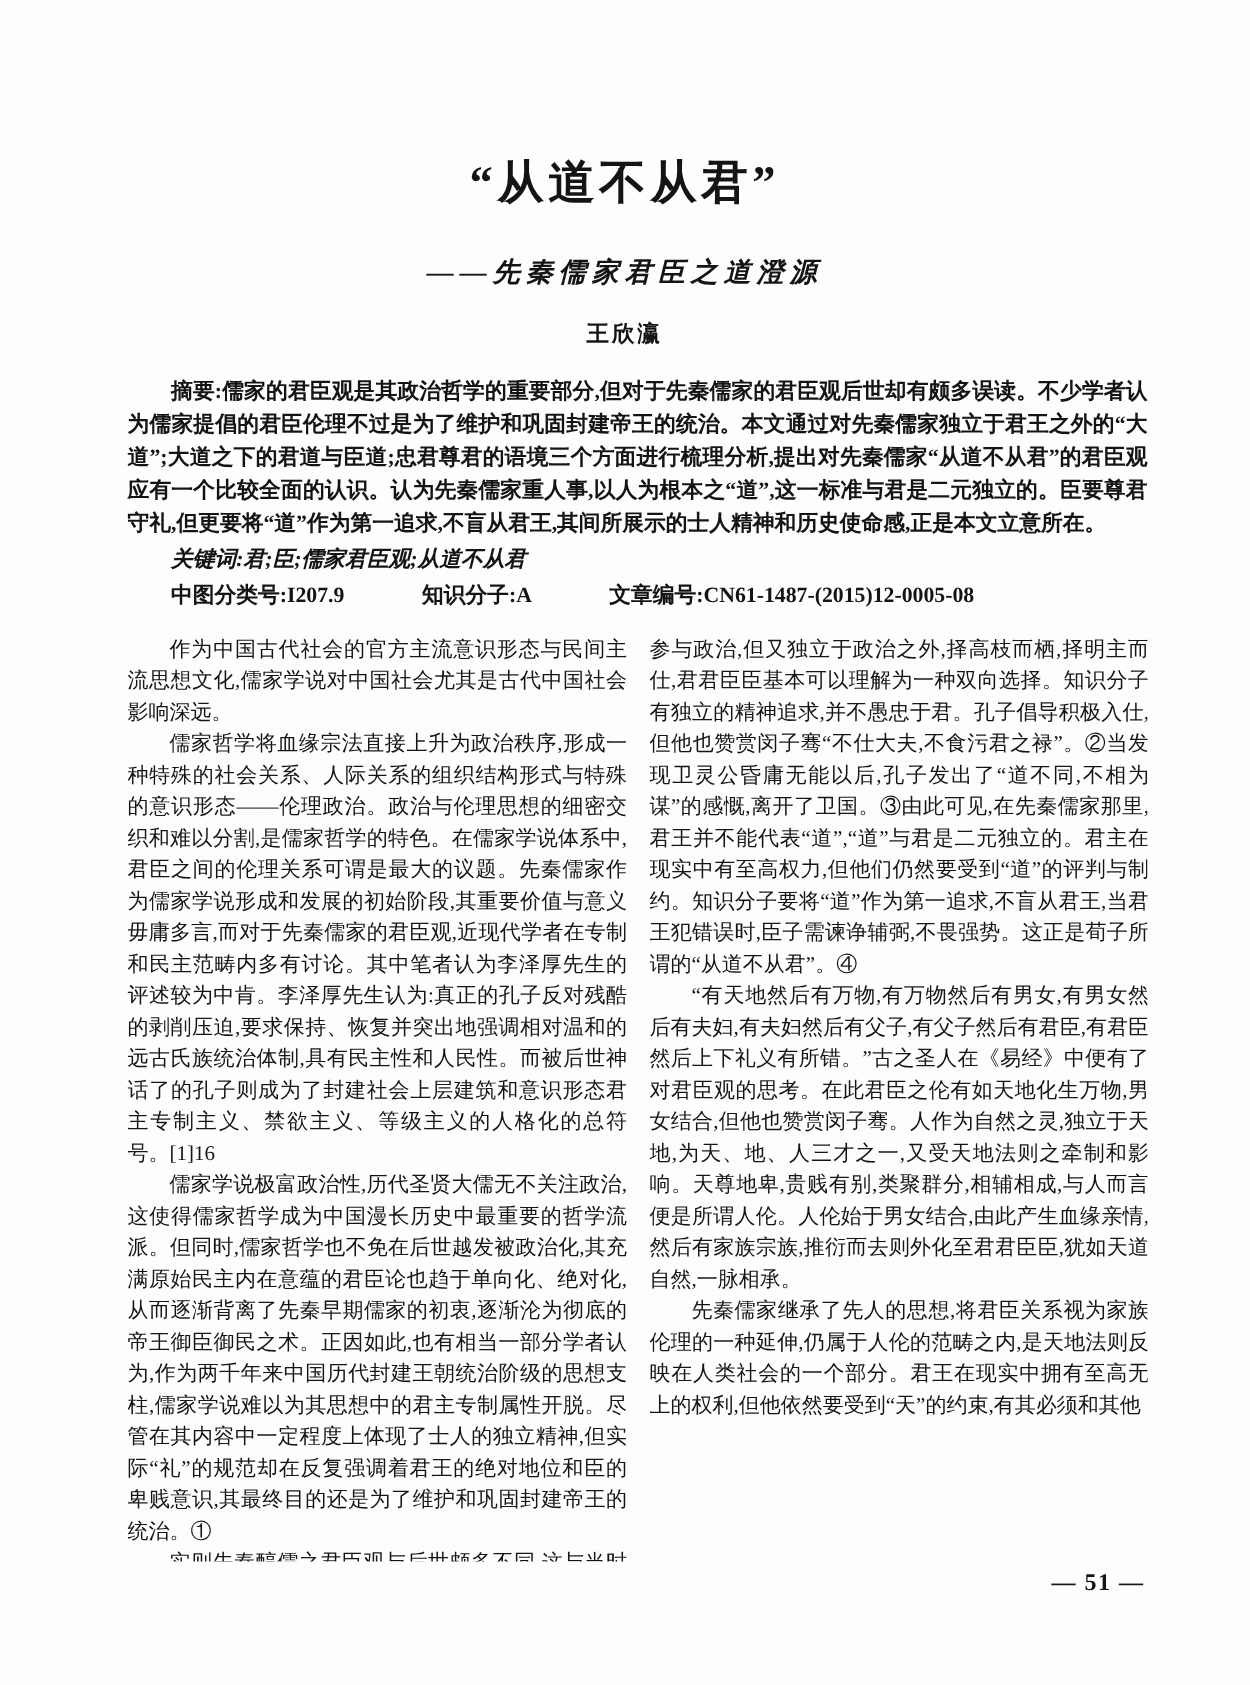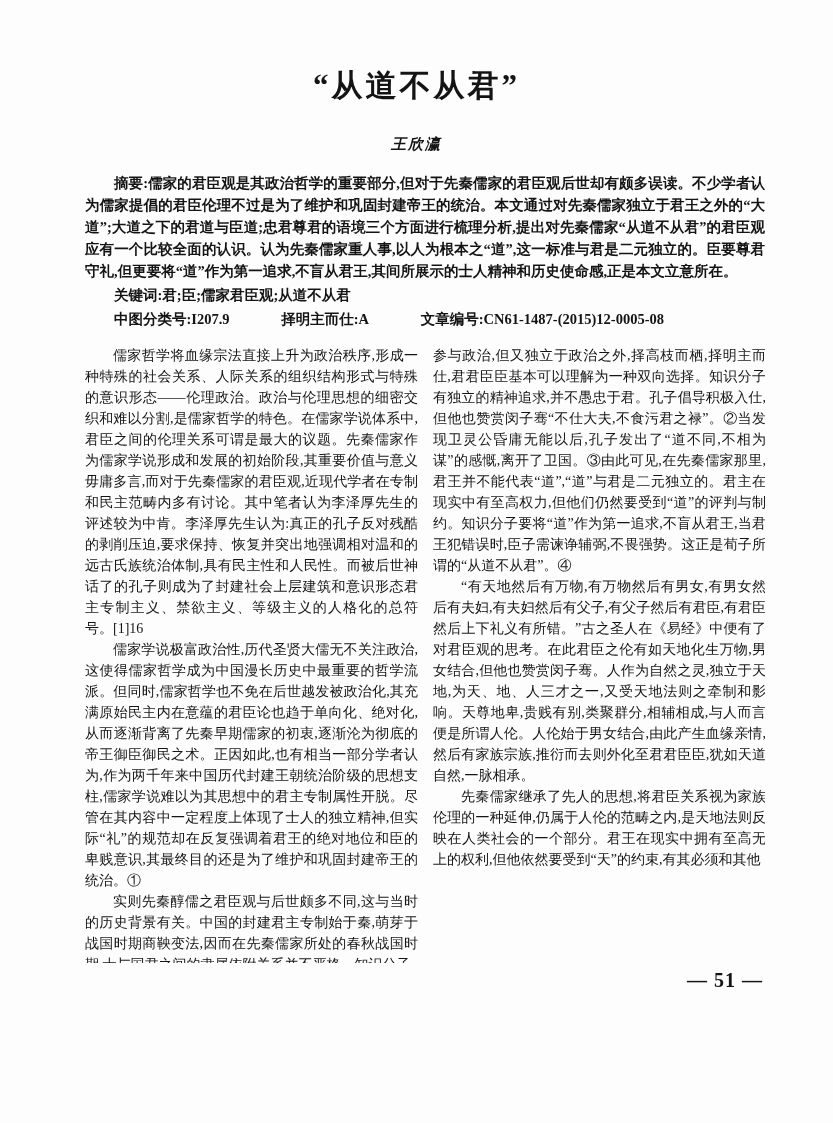--- a/index.html
+++ b/index.html
@@ -8,59 +8,59 @@
     height: 1123px;
     background: #fdfdfd;
     color: #141414;
     font-family: "Liberation Serif", "DejaVu Serif", serif;
     overflow: hidden;
     position: relative;
   }
   .sheet { width: 833px; height: 1123px; }
 
   
-  .title-block { padding-top: 69px; text-align: center; }
+  .title-block { padding-top: 105px; text-align: center; }
   .paper-title {
     font-size: 31px;
     font-weight: bold;
     letter-spacing: 3px;
     line-height: 34px;
   }
   .paper-subtitle {
     margin-top: 30px;
     font-size: 18px;
     font-weight: 600;
     font-style: italic;
     letter-spacing: 4px;
   }
   .paper-author {
-    margin-top: 32px;
+    margin-top: 20px;
     font-size: 15px;
     font-weight: 600;
-    font-style: italic;
     letter-spacing: 2px;
   }
 
   
   .meta-block {
     margin: 18px 68px 4px 85px;
     width: 680px;
     font-weight: bold;
     font-size: 14.5px;
   }
   .abstract-p {
     margin: 0;
     text-indent: 2em;
     text-align: justify;
     line-height: 22px;
   }
   .keywords-p {
     margin: 2px 0 0 0;
     text-indent: 2em;
     line-height: 23px;
+    font-style: italic;
   }
   .classline-p {
     margin: 1px 0 0 0;
     text-indent: 2em;
     line-height: 23px;
   }
   .classline-p .meta-item { margin-right: 48px; white-space: nowrap; }
   .classline-p .meta-item:last-child { margin-right: 0; }
 
   
@@ -85,46 +85,48 @@
     text-indent: 2em;
   }
   .col p.no-indent { text-indent: 0; }
   .col p.section-heading { font-weight: bold; }
 
   
   .page-footer {
     margin: 6px 70px 0 0;
     text-align: right;
     font-weight: bold;
-    font-size: 20px;
+    font-size: 16px;
     letter-spacing: 1px;
   }
 </style>
 </head>
 <body>
 
 <div class="sheet">
 
   <div class="title-block">
     <div class="paper-title">“从道不从君”</div>
+    <div class="paper-subtitle">——先秦儒家君臣之道澄源</div>
     <div class="paper-author">王欣瀛</div>
   </div>
 
   <div class="meta-block">
     <p class="abstract-p"><span>摘要:</span><span>儒家的君臣观是其政治哲学的重要部分,但对于先秦儒家的君臣观后世却有颇多误读。不少学者认为儒家提倡的君臣伦理不过是为了维护和巩固封建帝王的统治。本文通过对先秦儒家独立于君王之外的“大道”;大道之下的君道与臣道;忠君尊君的语境三个方面进行梳理分析,提出对先秦儒家“从道不从君”的君臣观应有一个比较全面的认识。认为先秦儒家重人事,以人为根本之“道”,这一标准与君是二元独立的。臣要尊君守礼,但更要将“道”作为第一追求,不盲从君王,其间所展示的士人精神和历史使命感,正是本文立意所在。</span></p>
     <p class="keywords-p"><span>关键词:</span><span>君;臣;儒家君臣观;从道不从君</span></p>
     <p class="classline-p">
       <span class="meta-item"><span>中图分类号:</span><span>I207.9</span></span>
-      <span class="meta-item"><span>择明主而仕:</span><span>A</span></span>
+      <span class="meta-item"><span>知识分子:</span><span>A</span></span>
       <span class="meta-item"><span>文章编号:</span><span>CN61-1487-(2015)12-0005-08</span></span>
     </p>
   </div>
 
   <div class="columns">
     <div class="col">
+      <p>作为中国古代社会的官方主流意识形态与民间主流思想文化,儒家学说对中国社会尤其是古代中国社会影响深远。</p>
       <p>儒家哲学将血缘宗法直接上升为政治秩序,形成一种特殊的社会关系、人际关系的组织结构形式与特殊的意识形态——伦理政治。政治与伦理思想的细密交织和难以分割,是儒家哲学的特色。在儒家学说体系中,君臣之间的伦理关系可谓是最大的议题。先秦儒家作为儒家学说形成和发展的初始阶段,其重要价值与意义毋庸多言,而对于先秦儒家的君臣观,近现代学者在专制和民主范畴内多有讨论。其中笔者认为李泽厚先生的评述较为中肯。李泽厚先生认为:真正的孔子反对残酷的剥削压迫,要求保持、恢复并突出地强调相对温和的远古氏族统治体制,具有民主性和人民性。而被后世神话了的孔子则成为了封建社会上层建筑和意识形态君主专制主义、禁欲主义、等级主义的人格化的总符号。[1]16</p>
       <p>儒家学说极富政治性,历代圣贤大儒无不关注政治,这使得儒家哲学成为中国漫长历史中最重要的哲学流派。但同时,儒家哲学也不免在后世越发被政治化,其充满原始民主内在意蕴的君臣论也趋于单向化、绝对化,从而逐渐背离了先秦早期儒家的初衷,逐渐沦为彻底的帝王御臣御民之术。正因如此,也有相当一部分学者认为,作为两千年来中国历代封建王朝统治阶级的思想支柱,儒家学说难以为其思想中的君主专制属性开脱。尽管在其内容中一定程度上体现了士人的独立精神,但实际“礼”的规范却在反复强调着君王的绝对地位和臣的卑贱意识,其最终目的还是为了维护和巩固封建帝王的统治。①</p>
       <p>实则先秦醇儒之君臣观与后世颇多不同,这与当时的历史背景有关。中国的封建君主专制始于秦,萌芽于战国时期商鞅变法,因而在先秦儒家所处的春秋战国时期,士与国君之间的隶属依附关系并不严格。知识分子</p>
     </div>
     <div class="col">
       <p class="no-indent">参与政治,但又独立于政治之外,择高枝而栖,择明主而仕,君君臣臣基本可以理解为一种双向选择。知识分子有独立的精神追求,并不愚忠于君。孔子倡导积极入仕,但他也赞赏闵子骞“不仕大夫,不食污君之禄”。②当发现卫灵公昏庸无能以后,孔子发出了“道不同,不相为谋”的感慨,离开了卫国。③由此可见,在先秦儒家那里,君王并不能代表“道”,“道”与君是二元独立的。君主在现实中有至高权力,但他们仍然要受到“道”的评判与制约。知识分子要将“道”作为第一追求,不盲从君王,当君王犯错误时,臣子需谏诤辅弼,不畏强势。这正是荀子所谓的“从道不从君”。④</p>
       <p>“有天地然后有万物,有万物然后有男女,有男女然后有夫妇,有夫妇然后有父子,有父子然后有君臣,有君臣然后上下礼义有所错。”古之圣人在《易经》中便有了对君臣观的思考。在此君臣之伦有如天地化生万物,男女结合,但他也赞赏闵子骞。人作为自然之灵,独立于天地,为天、地、人三才之一,又受天地法则之牵制和影响。天尊地卑,贵贱有别,类聚群分,相辅相成,与人而言便是所谓人伦。人伦始于男女结合,由此产生血缘亲情,然后有家族宗族,推衍而去则外化至君君臣臣,犹如天道自然,一脉相承。</p>
       <p>先秦儒家继承了先人的思想,将君臣关系视为家族伦理的一种延伸,仍属于人伦的范畴之内,是天地法则反映在人类社会的一个部分。君王在现实中拥有至高无上的权利,但他依然要受到“天”的约束,有其必须和其他</p>
     </div>
   </div>

